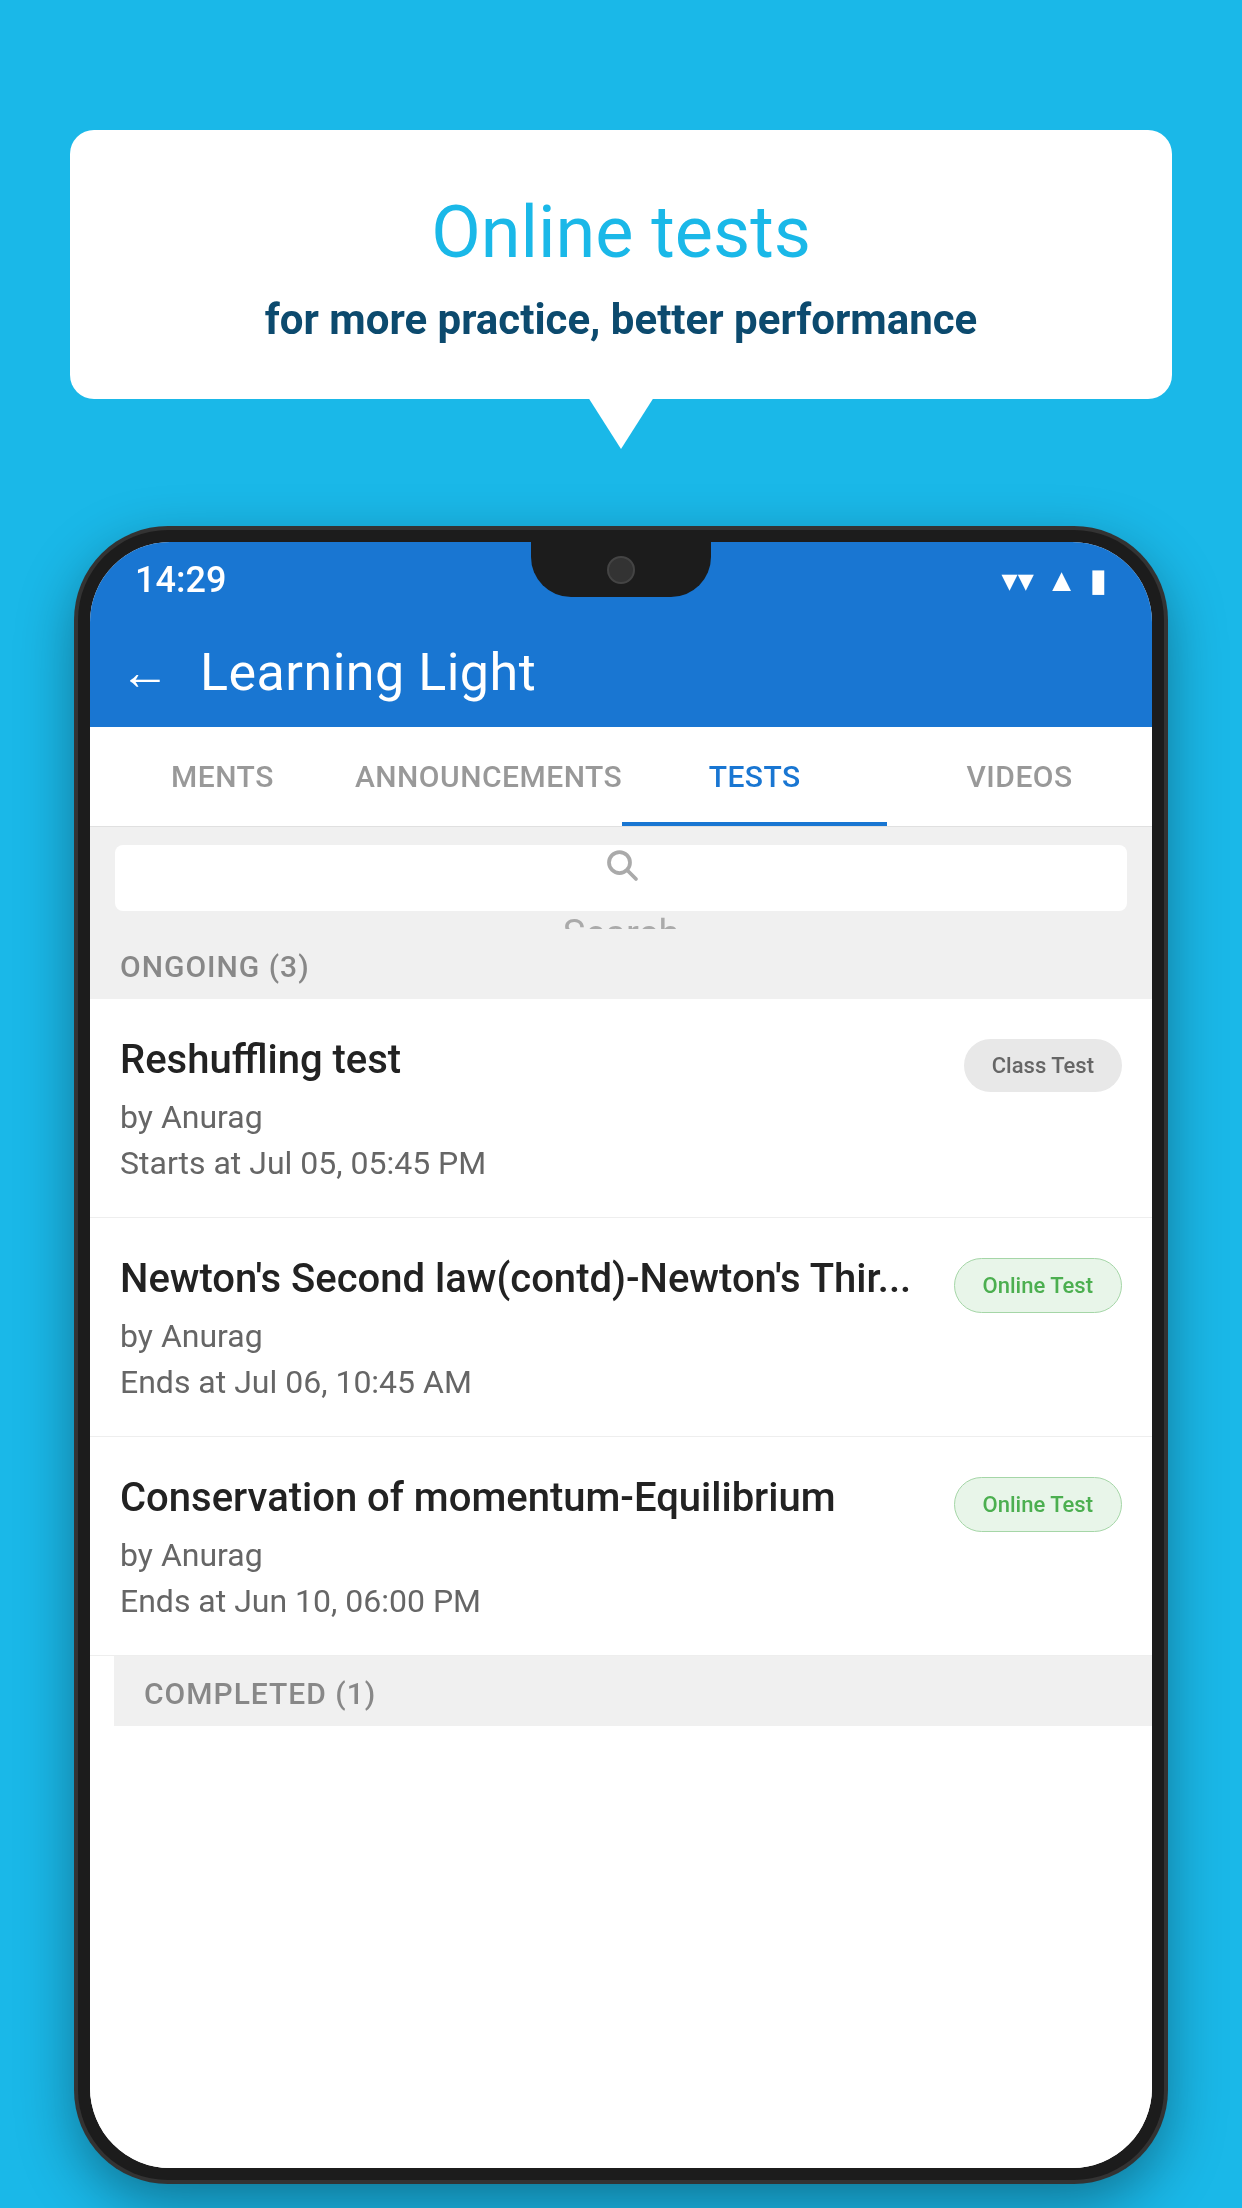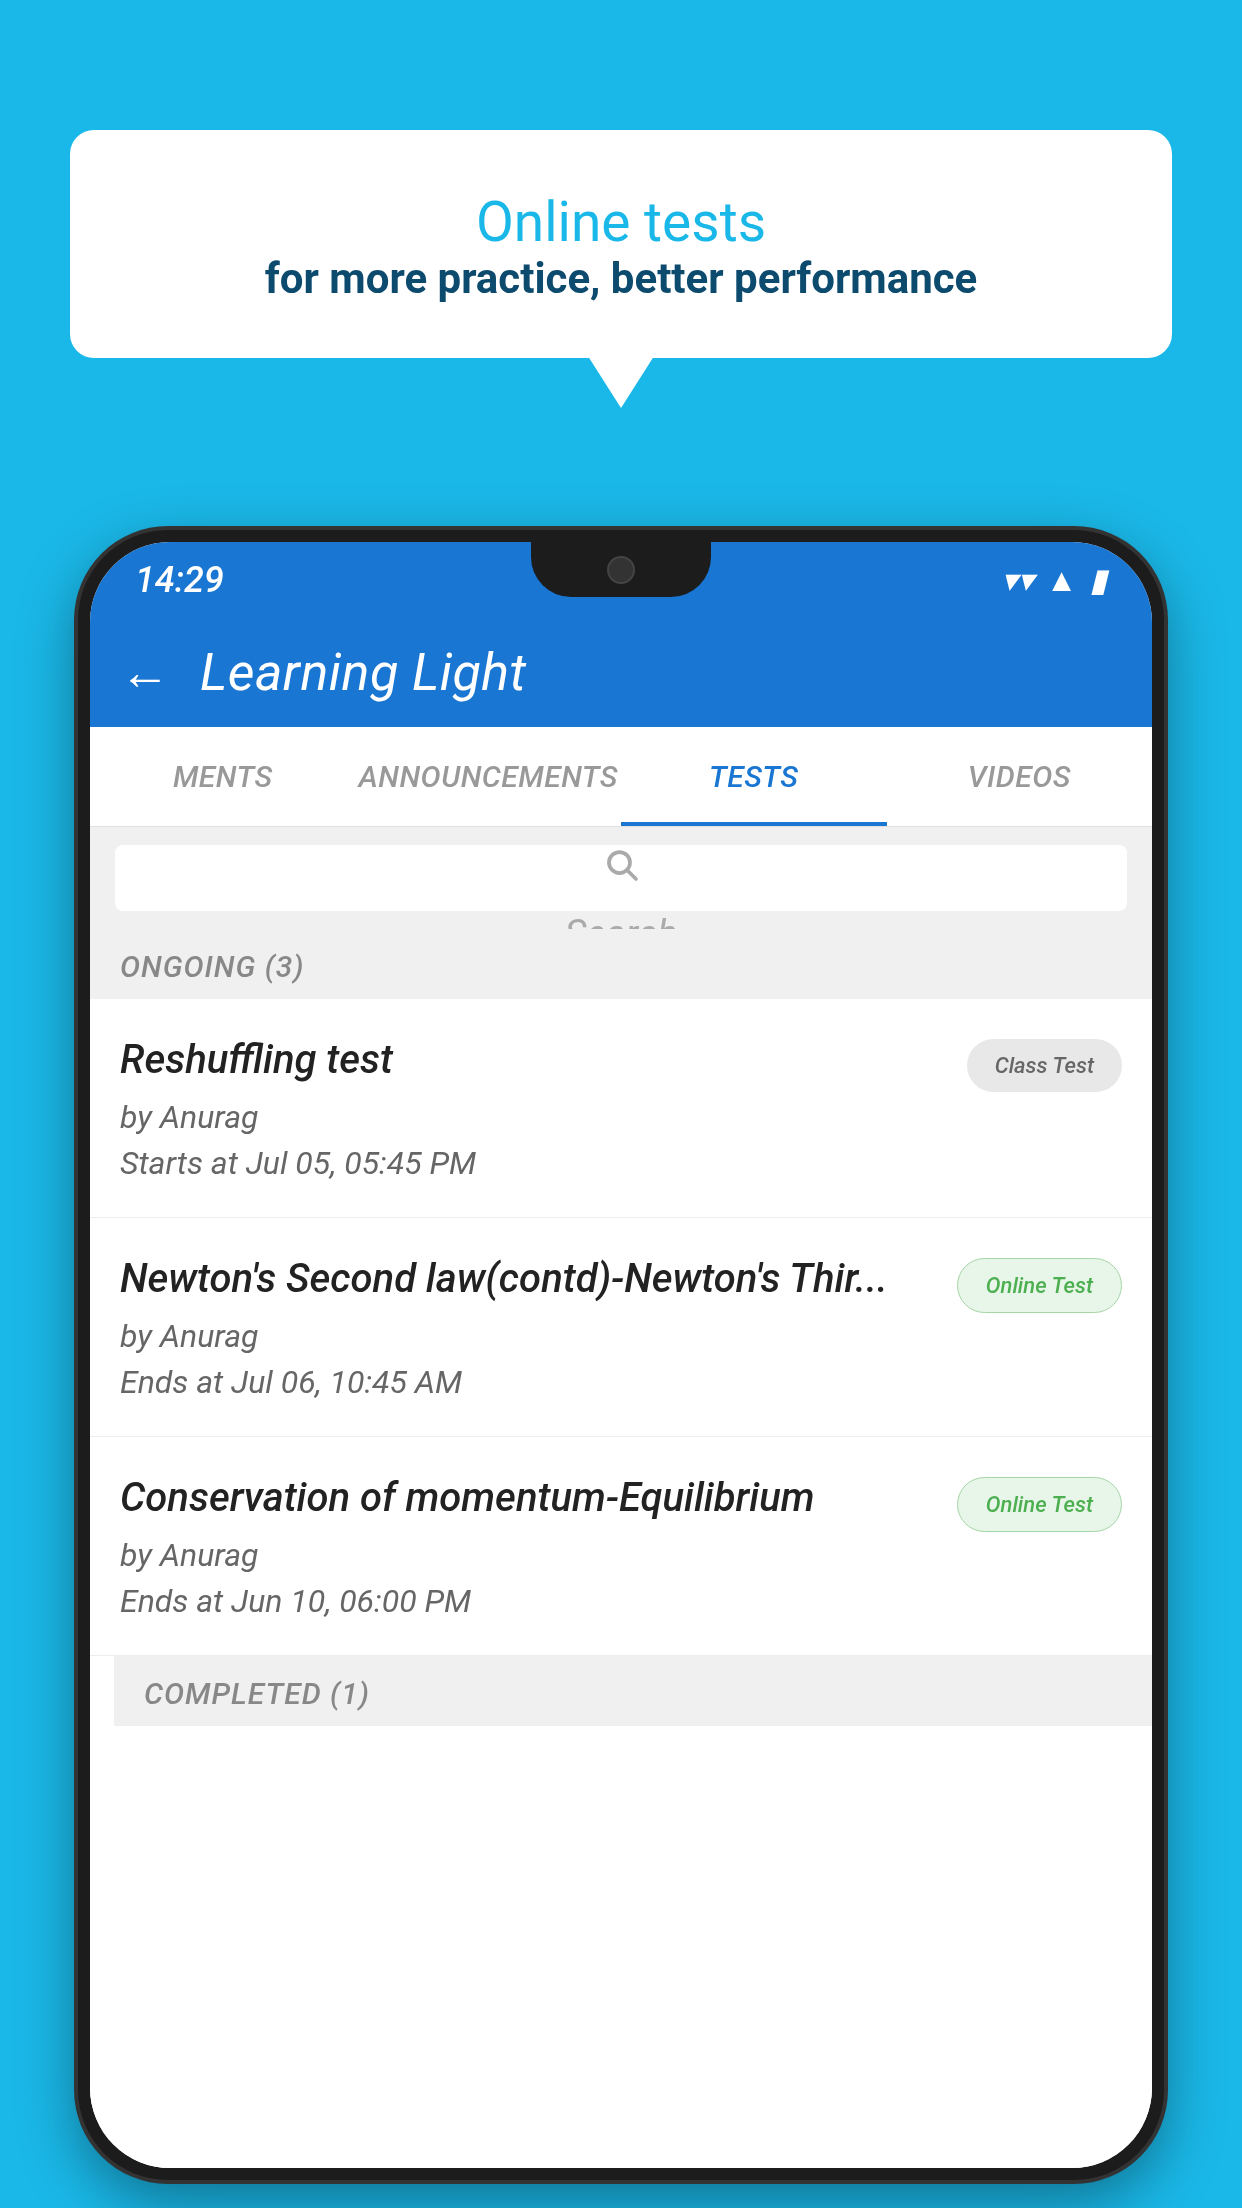--- a/index.html
+++ b/index.html
@@ -31,23 +31,24 @@
       bottom: -50px;
       left: 50%;
       transform: translateX(-50%);
       width: 0;
       height: 0;
       border-left: 35px solid transparent;
       border-right: 35px solid transparent;
       border-top: 55px solid white;
     }
     .bubble-title {
-      font-size: 55px;
+      font-size: 72px;
       color: #1ab8e8;
       font-weight: 400;
+      margin-bottom: 20px;
     }
     .bubble-subtitle {
       font-size: 42px;
       color: #0c4a6e;
       font-weight: 700;
     }
 
     
     .phone-wrapper {
       position: absolute;
@@ -57,21 +58,20 @@
       bottom: 0;
     }
     .phone-frame {
       width: 100%;
       height: 1650px;
       background: #1c1c1c;
       border-radius: 90px;
       padding: 12px;
       position: relative;
       box-shadow: 0 0 0 4px #333, 0 20px 60px rgba(0,0,0,0.4);
-      font-style: italic;
     }
 
     
     .phone-notch {
       position: absolute;
       top: 12px;
       left: 50%;
       transform: translateX(-50%);
       width: 180px;
       height: 55px;

